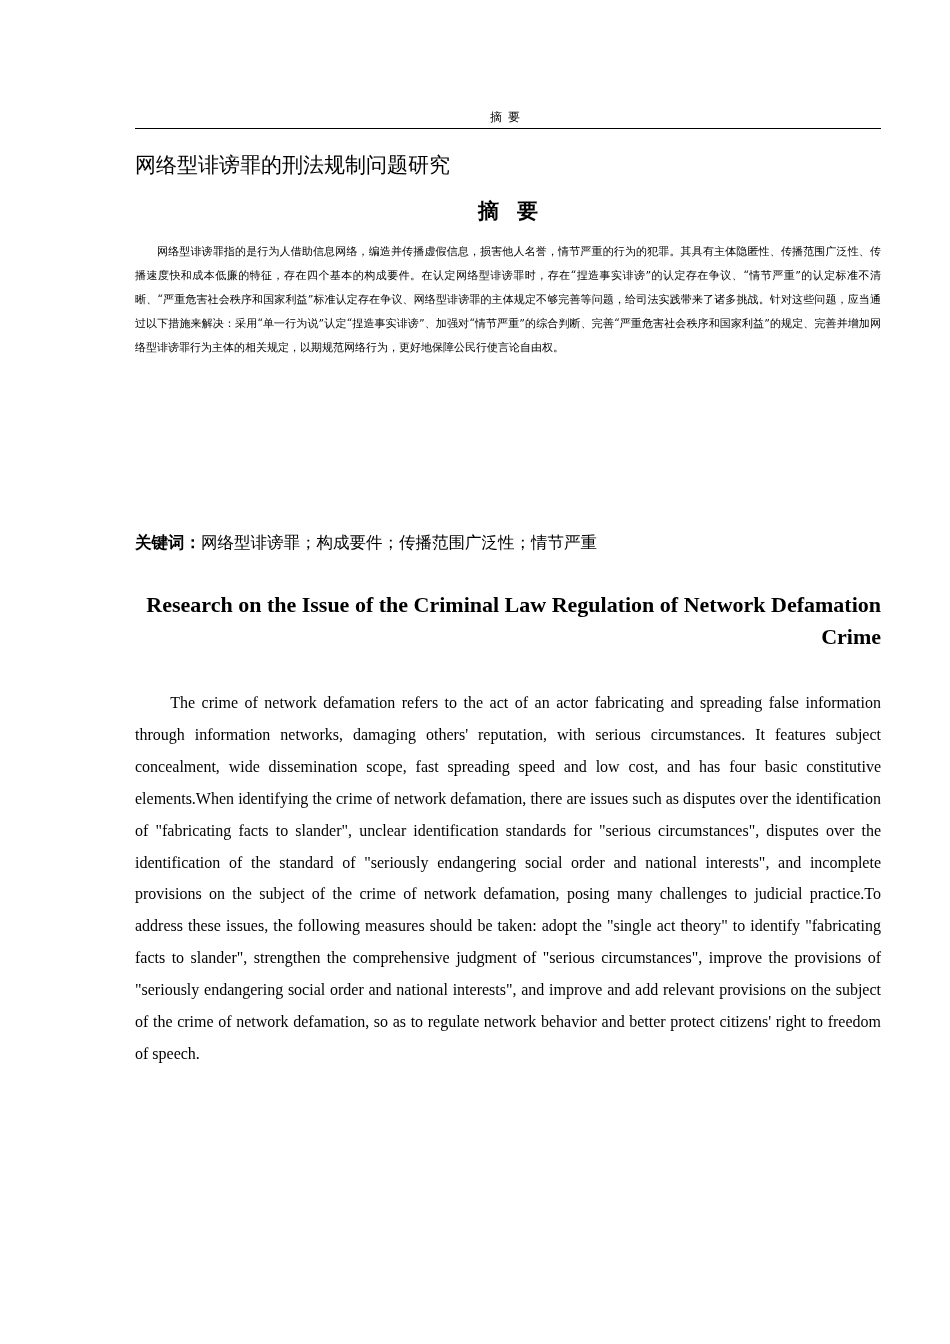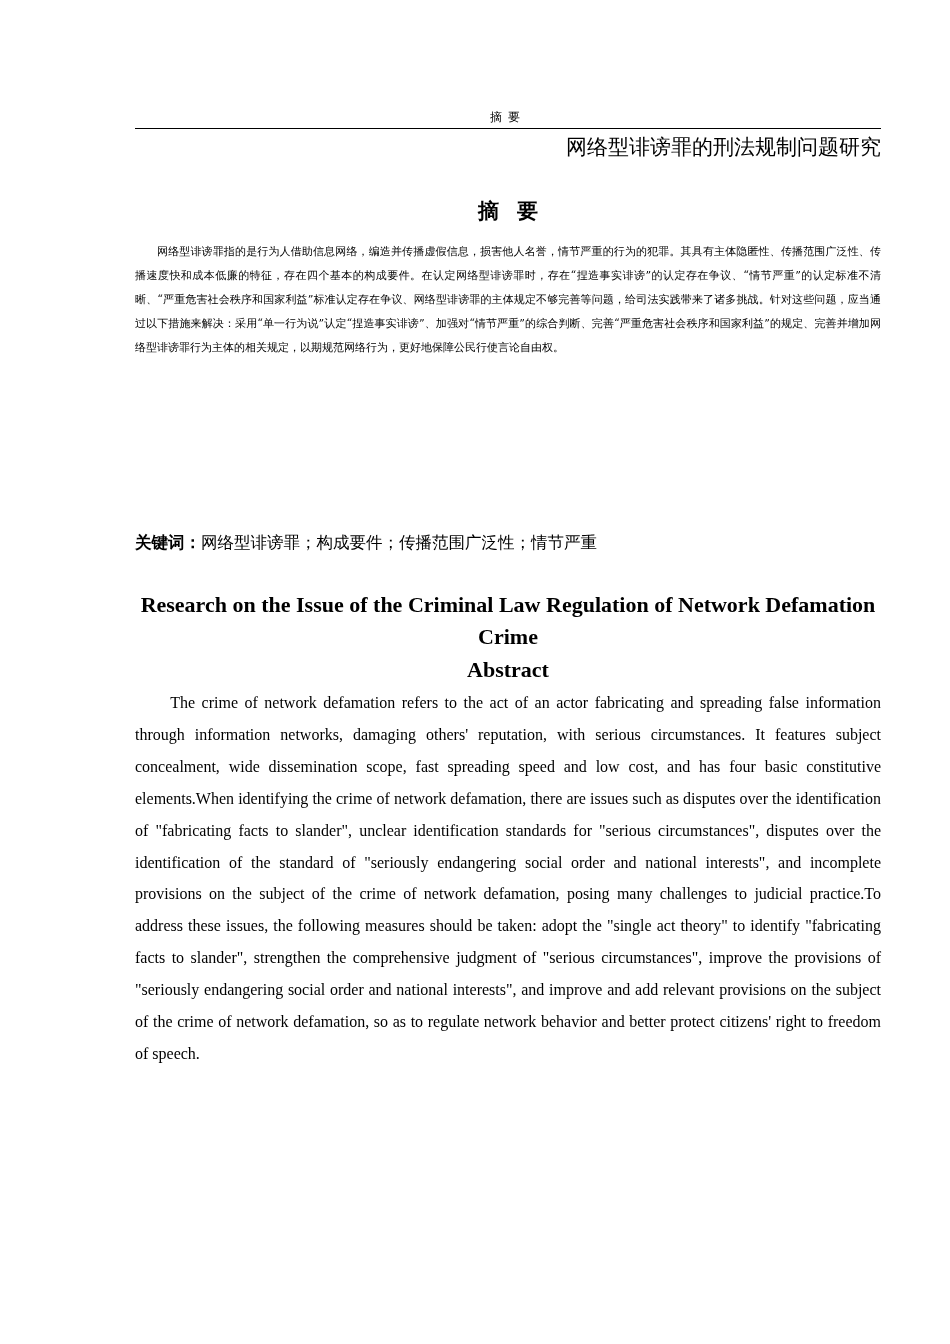--- a/index.html
+++ b/index.html
@@ -4,40 +4,40 @@
 <style>
   html, body { margin: 0; padding: 0; background: #ffffff; }
   body { width: 950px; height: 1344px; position: relative; overflow: hidden; color: #000; }
   .page { position: absolute; left: 0; top: 0; width: 950px; height: 1344px; margin-left: 22px; }
   .running-header {
     position: absolute; left: 113px; top: 108px; width: 746px; text-align: center;
     font-family: "DejaVu Sans", sans-serif; font-size: 12px; letter-spacing: 6px; line-height: 18px;
   }
   .header-rule { position: absolute; left: 113px; top: 128px; width: 746px; height: 0; border-top: 1.3px solid #000; }
   .cn-title {
-    position: absolute; left: 113px; top: 130px; width: 746px; text-align: right;
+    position: absolute; left: 113px; top: 148px; width: 746px; text-align: left;
     font-family: "DejaVu Sans", sans-serif; font-size: 21px; line-height: 34px;
   }
   .cn-abstract-heading {
     position: absolute; left: 113px; top: 195px; width: 746px; text-align: center;
     font-family: "DejaVu Sans", sans-serif; font-weight: bold; font-size: 21px; letter-spacing: 18px; line-height: 32px;
     text-indent: 18px;
   }
   .cn-body {
     position: absolute; left: 113px; top: 240px; width: 746px;
     font-family: "DejaVu Serif", serif; font-size: 11px; line-height: 24px;
     text-align: justify; text-indent: 2em; margin: 0;
   }
   .cn-keywords {
     position: absolute; left: 113px; top: 528px; width: 746px;
     font-family: "DejaVu Serif", serif; font-size: 16.5px; line-height: 30px;
   }
   .cn-keywords .label { font-family: Liberation Mono, monospace; font-weight: bold; }
   .en-title {
-    position: absolute; left: 113px; top: 589px; width: 746px; text-align: center;
+    position: absolute; left: 113px; top: 589px; width: 746px; text-align: right;
     font-family: "Liberation Serif", serif; font-weight: bold; font-size: 22px; line-height: 32px;
   }
   .en-abstract-heading {
     position: absolute; left: 113px; top: 655px; width: 746px; text-align: center;
     font-family: "Liberation Serif", serif; font-weight: bold; font-size: 22px; line-height: 30px;
   }
   .en-body {
     position: absolute; left: 113px; top: 687px; width: 746px; margin: 0;
     font-family: "Liberation Serif", serif; font-size: 16px; line-height: 31.9px;
     text-align: justify; text-indent: 2.2em;
@@ -58,16 +58,15 @@
 
   <h1 class="cn-title" style="margin:0;font-weight:normal;">网络型诽谤罪的刑法规制问题研究</h1>
   <h2 class="cn-abstract-heading" style="margin:0;">摘要</h2>
   <p class="cn-body">网络型诽谤罪指的是行为人借助信息网络，编造并传播虚假信息，损害他人名誉，情节严重的行为的犯罪。其具有主体隐匿性、传播范围广泛性、传播速度快和成本低廉的特征，存在四个基本的构成要件。在认定网络型诽谤罪时，存在“捏造事实诽谤”的认定存在争议、“情节严重”的认定标准不清晰、“严重危害社会秩序和国家利益”标准认定存在争议、网络型诽谤罪的主体规定不够完善等问题，给司法实践带来了诸多挑战。针对这些问题，应当通过以下措施来解决：采用“单一行为说”认定“捏造事实诽谤”、加强对“情节严重”的综合判断、完善“严重危害社会秩序和国家利益”的规定、完善并增加网络型诽谤罪行为主体的相关规定，以期规范网络行为，更好地保障公民行使言论自由权。</p>
 
   <div class="cn-keywords">
     <span class="label">关键词：</span><span>网络型诽谤罪；构成要件；传播范围广泛性；情节严重</span>
   </div>
 
   <h1 class="en-title" style="margin:0;">Research on the Issue of the Criminal Law Regulation of Network Defamation Crime</h1>
-  <h2 class="en-abstract-heading" style="margin:0;">Abstract</h2>
   <p class="en-body">The crime of network defamation refers to the act of an actor fabricating and spreading false information through information networks, damaging others' reputation, with serious circumstances. It features subject concealment, wide dissemination scope, fast spreading speed and low cost, and has four basic constitutive elements.When identifying the crime of network defamation, there are issues such as disputes over the identification of "fabricating facts to slander", unclear identification standards for "serious circumstances", disputes over the identification of the standard of "seriously endangering social order and national interests", and incomplete provisions on the subject of the crime of network defamation, posing many challenges to judicial practice.To address these issues, the following measures should be taken: adopt the "single act theory" to identify "fabricating facts to slander", strengthen the comprehensive judgment of "serious circumstances", improve the provisions of "seriously endangering social order and national interests", and improve and add relevant provisions on the subject of the crime of network defamation, so as to regulate network behavior and better protect citizens' right to freedom of speech.</p>
 
 </div>
 
 </body></html>

